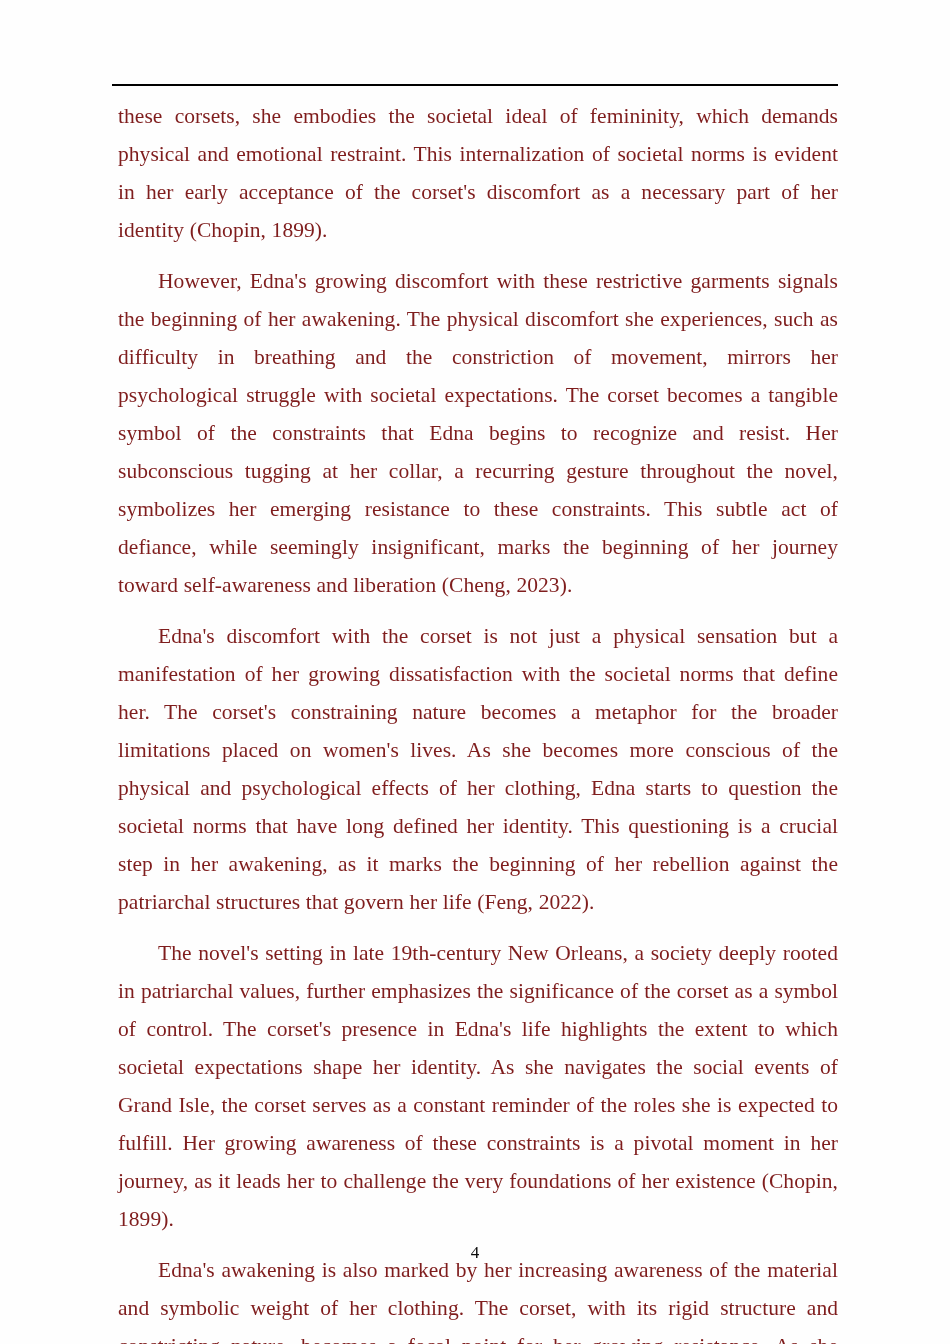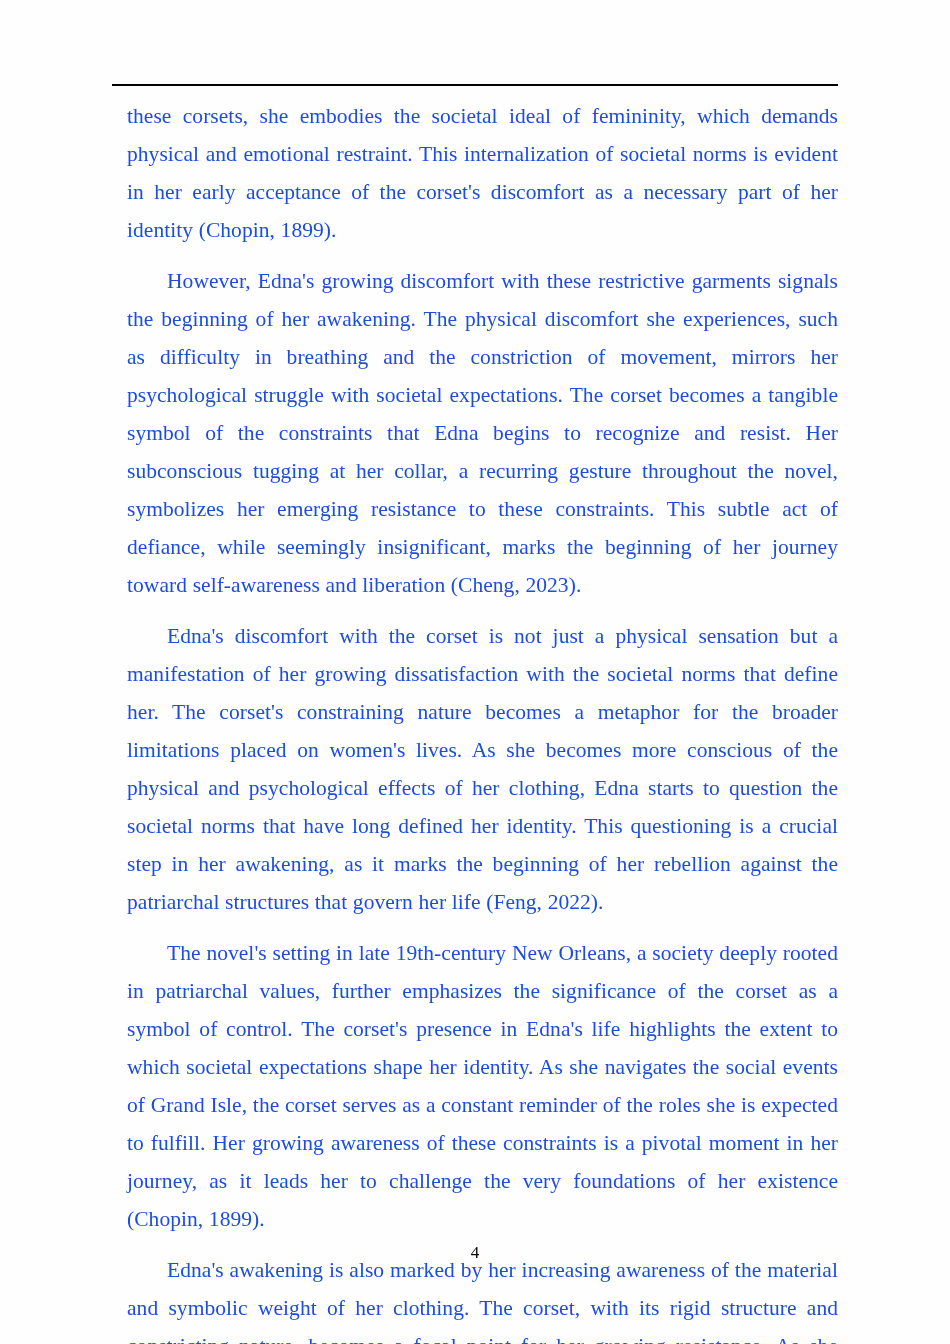--- a/index.html
+++ b/index.html
@@ -43,28 +43,28 @@
 
   
   .body-column {
     position: absolute;
     left: 112px;
     top: 97px;
     width: 726px;
   }
 
   p.para {
-    margin: 0 0 13px 15px;
+    margin: 0 0 13px 6px;
     text-indent: 40px;
     text-align: justify;
     font-size: 21.5px;
     line-height: 38px;
     letter-spacing: 0.05px;
     word-spacing: 0.2px;
-    color: #1d4ed8;
+    color: #7f1d1d;
     hyphens: none;
   }
   p.para.no-indent {
     text-indent: 0;
   }
   p.para.last {
     margin-bottom: 0;
   }
 
   

